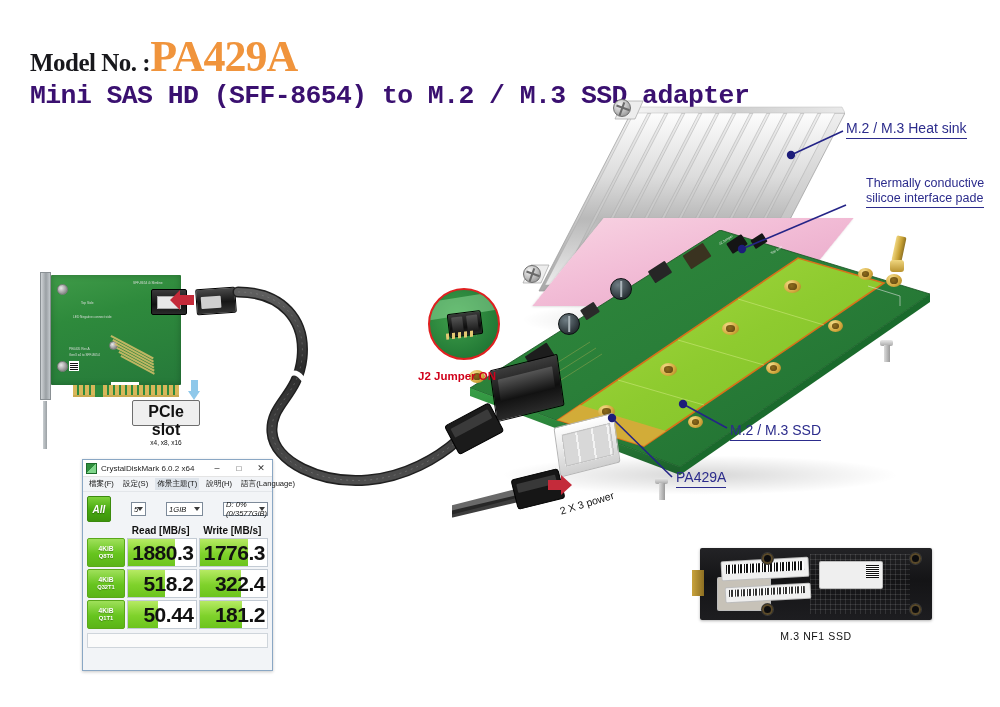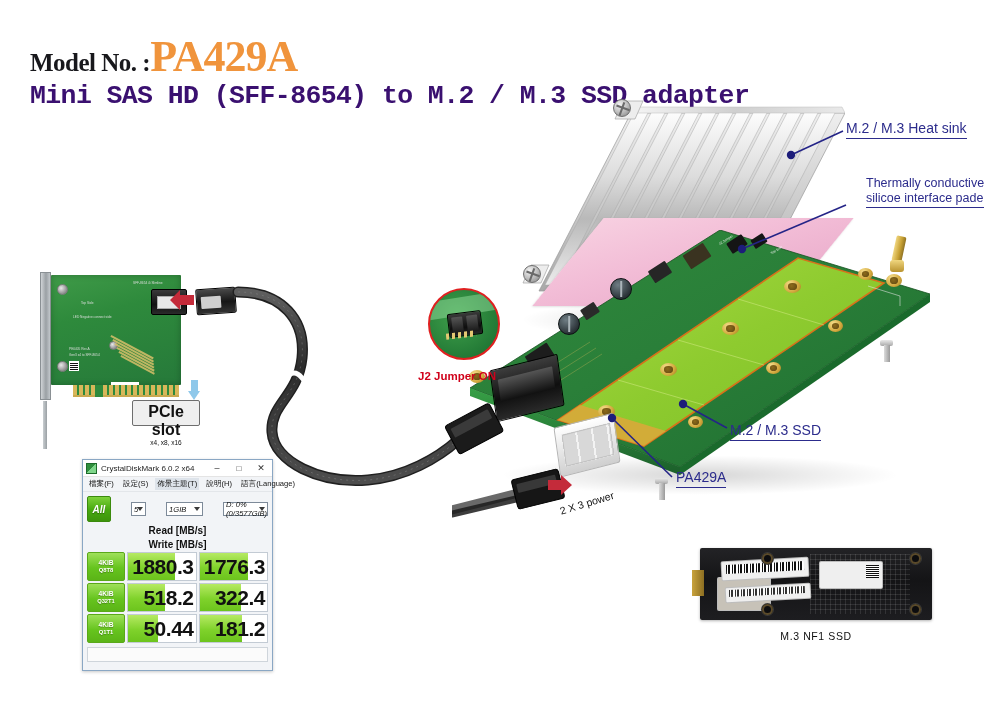--- a/index.html
+++ b/index.html
@@ -394,21 +394,21 @@
   }
   .cdm-sel .arw{
     position:absolute; right:2px; top:50%; transform:translateY(-50%);
     width:0;height:0; border-left:3px solid transparent; border-right:3px solid transparent;
     border-top:4px solid #3a3a3a;
   }
   .cdm-sel.s1{ width:22px; }
   .cdm-sel.s2{ width:58px; }
   .cdm-sel.s3{ flex:1 1 auto; }
 
-  .cdm-hdr{ display:flex; padding:0 4px;flex-direction:column; }
+  .cdm-hdr{ display:flex; padding:0 4px; }
   .cdm-hdr .spacer{ width:38px; flex:0 0 auto; }
   .cdm-hdr .h{
     flex:1 1 0; text-align:center; font-size:10px; font-weight:bold; color:#111;
     padding:1px 0 2px 0;
   }
   .cdm-row{ display:flex; padding:0 4px 2px 4px; gap:2px; align-items:stretch; }
   .cdm-tag{
     width:38px; flex:0 0 auto; height:29px; border-radius:2px;
     background:linear-gradient(180deg,#9fe05a,#66c41e 55%,#5bb417);
     border:1px solid #5aa81a;

